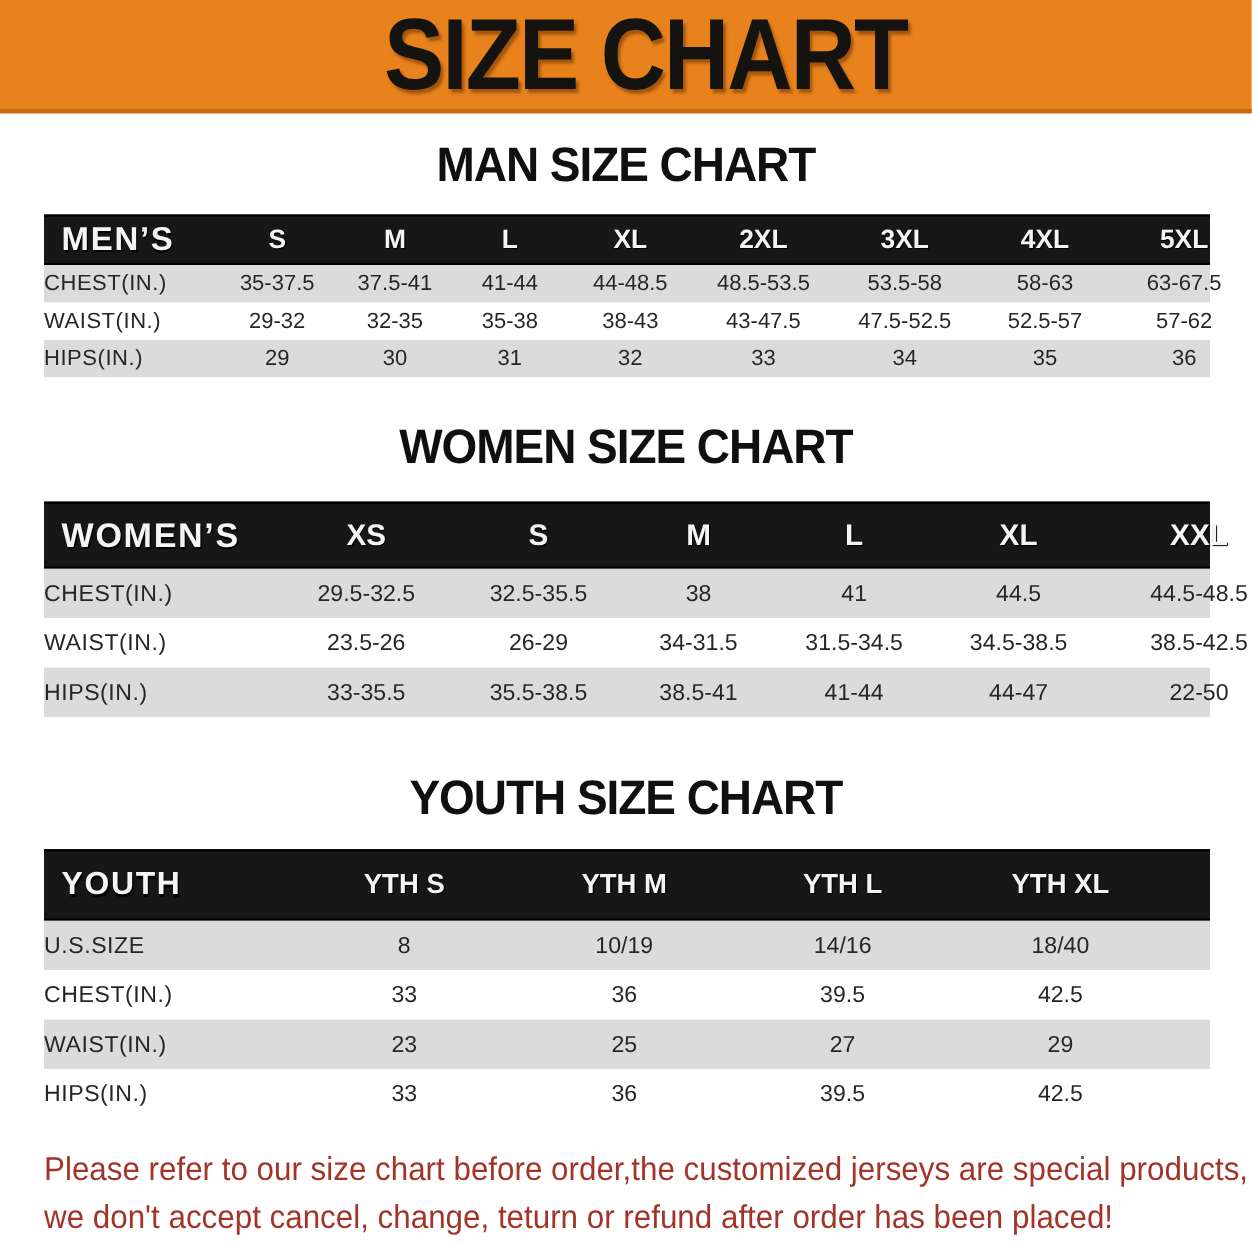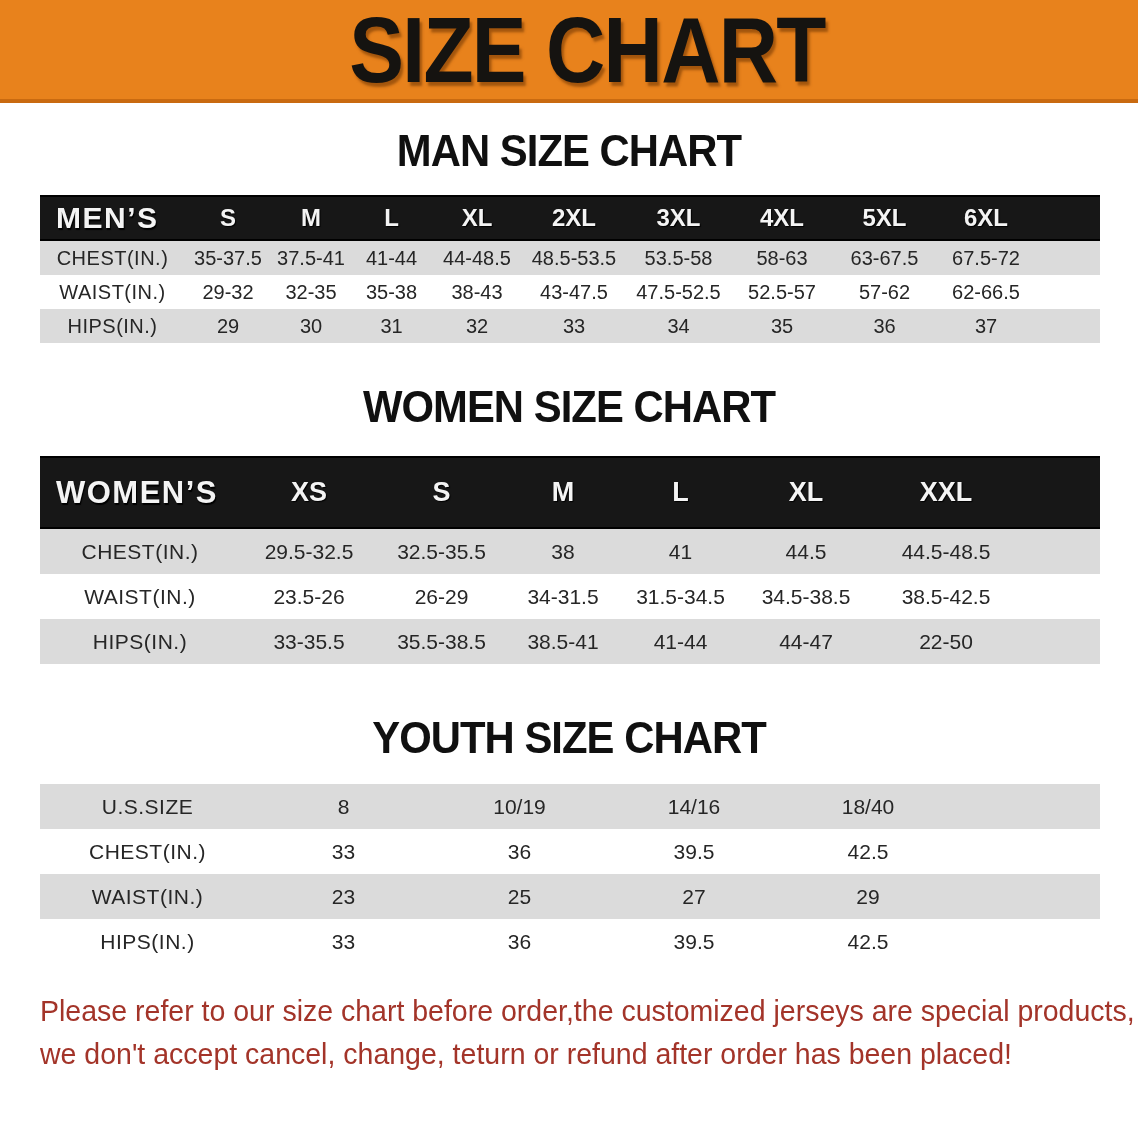--- a/index.html
+++ b/index.html
@@ -55,20 +55,21 @@
   #youth-heading{margin-top:50px;}
   
   .size-table{
     width:1060px;
     margin-left:40px;
   }
   .size-table .t-header,.size-table .t-row{
     display:grid;
     grid-template-columns:var(--cols);
     align-items:center;
+    gap:24px;
   }
   .size-table .t-header{
     background:var(--bar);
     color:#f4f4f4;
     border-top:2px solid #000;
     border-bottom:2px solid #000;
   }
   .t-corner{
     font-weight:800;
     padding-left:16px;
@@ -76,42 +77,41 @@
     white-space:nowrap;
     text-shadow:1px 2px 1px #000;
   }
   .t-col{
     text-align:center;
     font-weight:600;
     white-space:nowrap;
     text-shadow:1px 1px 1px #000;
   }
   .t-label{
-    text-align:center;
     letter-spacing:0.5px;
     white-space:nowrap;
     color:var(--cell-ink);
   }
   .t-val{
     text-align:center;
     white-space:nowrap;
     color:var(--cell-ink);
   }
   .t-row.shaded{background:var(--shade);}
   .t-row.plain{background:#fff;}
   
   .men{--cols:145px 86px 80px 81px 90px 104px 105px 102px 103px 100px 64px; margin-top:20px;}
   .men .t-header{height:46px;}
   .men .t-row{height:34px;}
   .men .t-corner{font-size:30px;}
   .men .t-col{font-size:24px;}
   .men .t-label,.men .t-val{font-size:20px;}
   
   .women{--cols:200px 138px 127px 116px 119px 132px 148px 80px; margin-top:25px;}
-  .women .t-header{height:73px;margin-top:13px;}
+  .women .t-header{height:61px;margin-top:13px;}
   .women .t-row{height:45px;}
   .women .t-corner{font-size:31px;}
   .women .t-col{font-size:27px;}
   .women .t-label,.women .t-val{font-size:21px;}
   
   .youth{--cols:215px 177px 175px 174px 174px 145px; margin-top:22px;}
   .youth .t-header{height:65px;}
   .youth .t-row{height:45px;}
   .youth .t-corner{font-size:29px;}
   .youth .t-col{font-size:25px;}
@@ -230,20 +230,28 @@
       <div class="t-val">38.5-41</div>
       <div class="t-val">41-44</div>
       <div class="t-val">44-47</div>
       <div class="t-val">22-50</div>
       <div class="t-fill"></div>
     </div>
   </div>
 
 <h2 id="youth-heading" class="section-heading">YOUTH SIZE CHART</h2>
 <div class="size-table youth">
+    <div class="t-header">
+      <div class="t-corner">YOUTH</div>
+      <div class="t-col">YTH S</div>
+      <div class="t-col">YTH M</div>
+      <div class="t-col">YTH L</div>
+      <div class="t-col">YTH XL</div>
+      <div class="t-fill"></div>
+    </div>
     <div class="t-row shaded">
       <div class="t-label">U.S.SIZE</div>
       <div class="t-val">8</div>
       <div class="t-val">10/19</div>
       <div class="t-val">14/16</div>
       <div class="t-val">18/40</div>
       <div class="t-fill"></div>
     </div>
     <div class="t-row plain">
       <div class="t-label">CHEST(IN.)</div>

